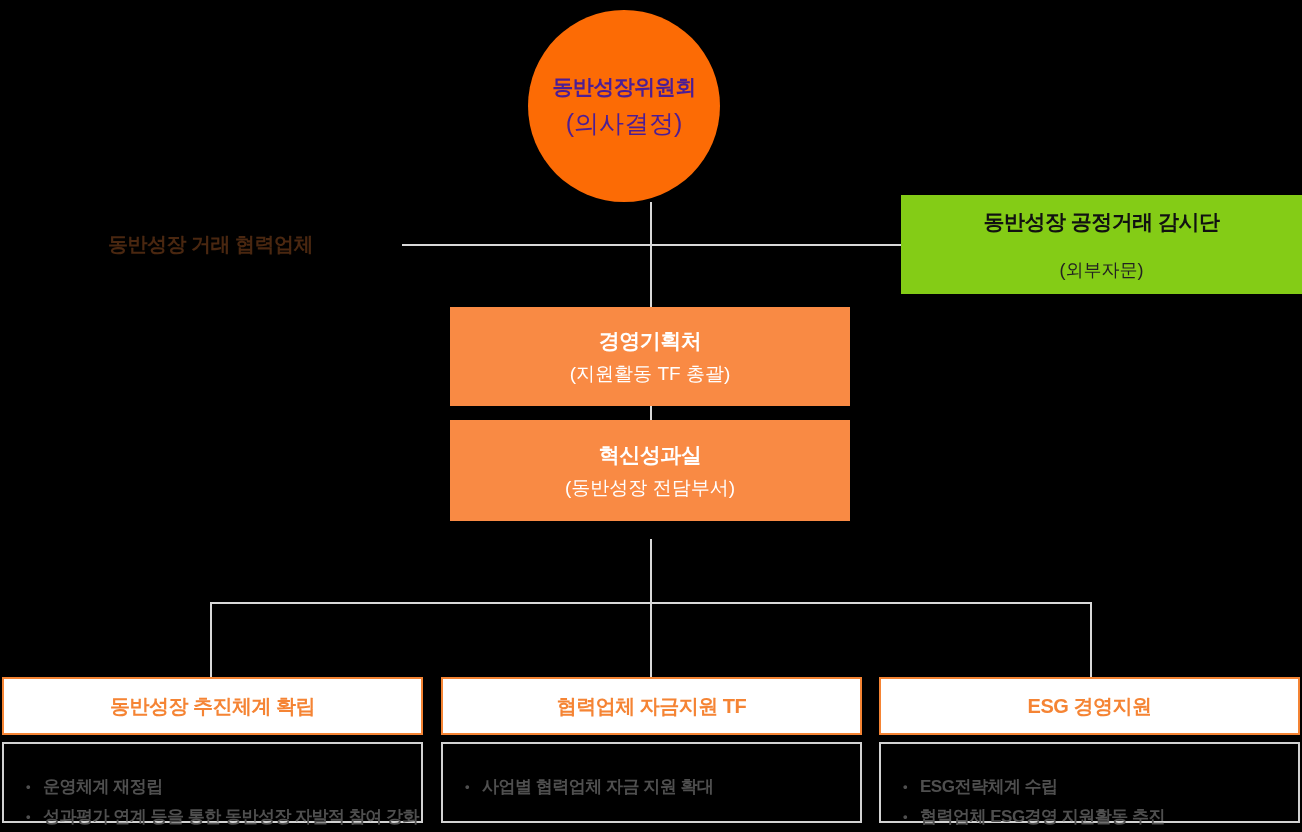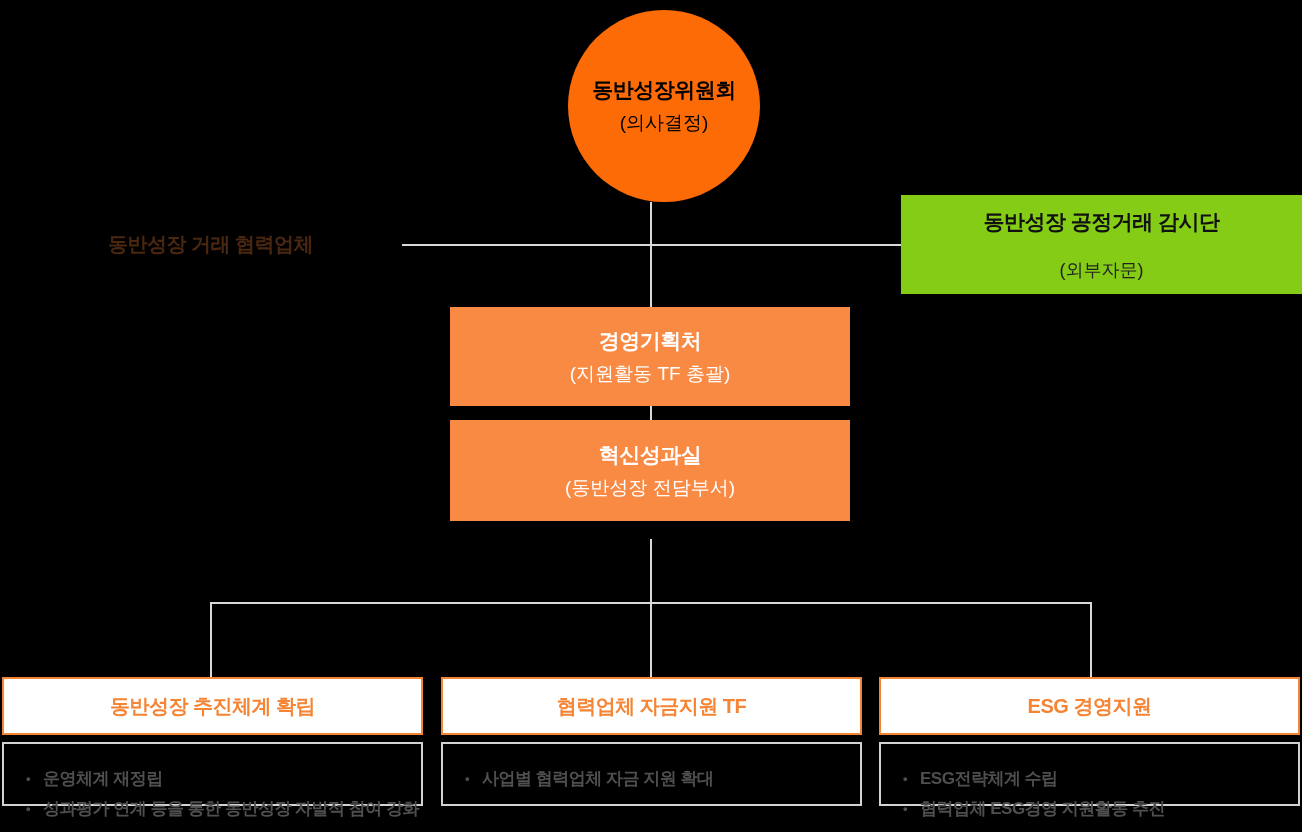--- a/index.html
+++ b/index.html
@@ -16,28 +16,28 @@
   html,body{background:var(--bg);}
   body{font-family:"Liberation Sans","DejaVu Sans",sans-serif;}
   .canvas{
     position:relative;
     width:1302px;height:832px;
     background:var(--bg);
     overflow:hidden;
   }
   
   .circle{
-    position:absolute;left:568px;top:10px;
+    position:absolute;left:528px;top:10px;
     width:192px;height:192px;border-radius:50%;
     background:var(--circle-orange);
     display:flex;flex-direction:column;align-items:center;justify-content:center;
-    color:#000000;text-align:center;
+    color:#4c1d95;text-align:center;
   }
   .circle .title{font-size:21px;font-weight:700;letter-spacing:-0.5px;}
-  .circle .subtitle{font-size:19px;margin-top:6px;}
+  .circle .subtitle{font-size:25px;margin-top:6px;}
   
   .line{position:absolute;background:var(--line-gray);}
   .vline{width:2px;}
   .hline{height:2px;}
   
   .left-label{
     position:absolute;left:108px;top:231px;
     font-size:20px;font-weight:700;color:var(--label-brown);
     letter-spacing:-0.5px;white-space:nowrap;
   }
@@ -64,23 +64,23 @@
   
   .branch-header{
     position:absolute;top:677px;height:58px;width:421px;
     background:#ffffff;border:2px solid var(--accent-orange);
     display:flex;align-items:center;justify-content:center;
     font-size:20px;font-weight:700;color:var(--accent-orange);
     letter-spacing:-0.5px;
   }
   
   .branch-body{
-    position:absolute;top:742px;height:64px;width:421px;
+    position:absolute;top:742px;height:81px;width:421px;
     background:var(--bg);border:2px solid var(--bullet-border);
-    padding:20px 18px 0 22px;
+    padding:28px 18px 0 22px;
   }
   .branch-body ul{list-style:none;}
   .branch-body li{
     position:relative;
     font-size:17px;font-weight:700;color:var(--bullet-text);
     line-height:30px;padding-left:17px;
     letter-spacing:-0.5px;white-space:nowrap;
   }
   .branch-body li::before{
     content:"\2022";

